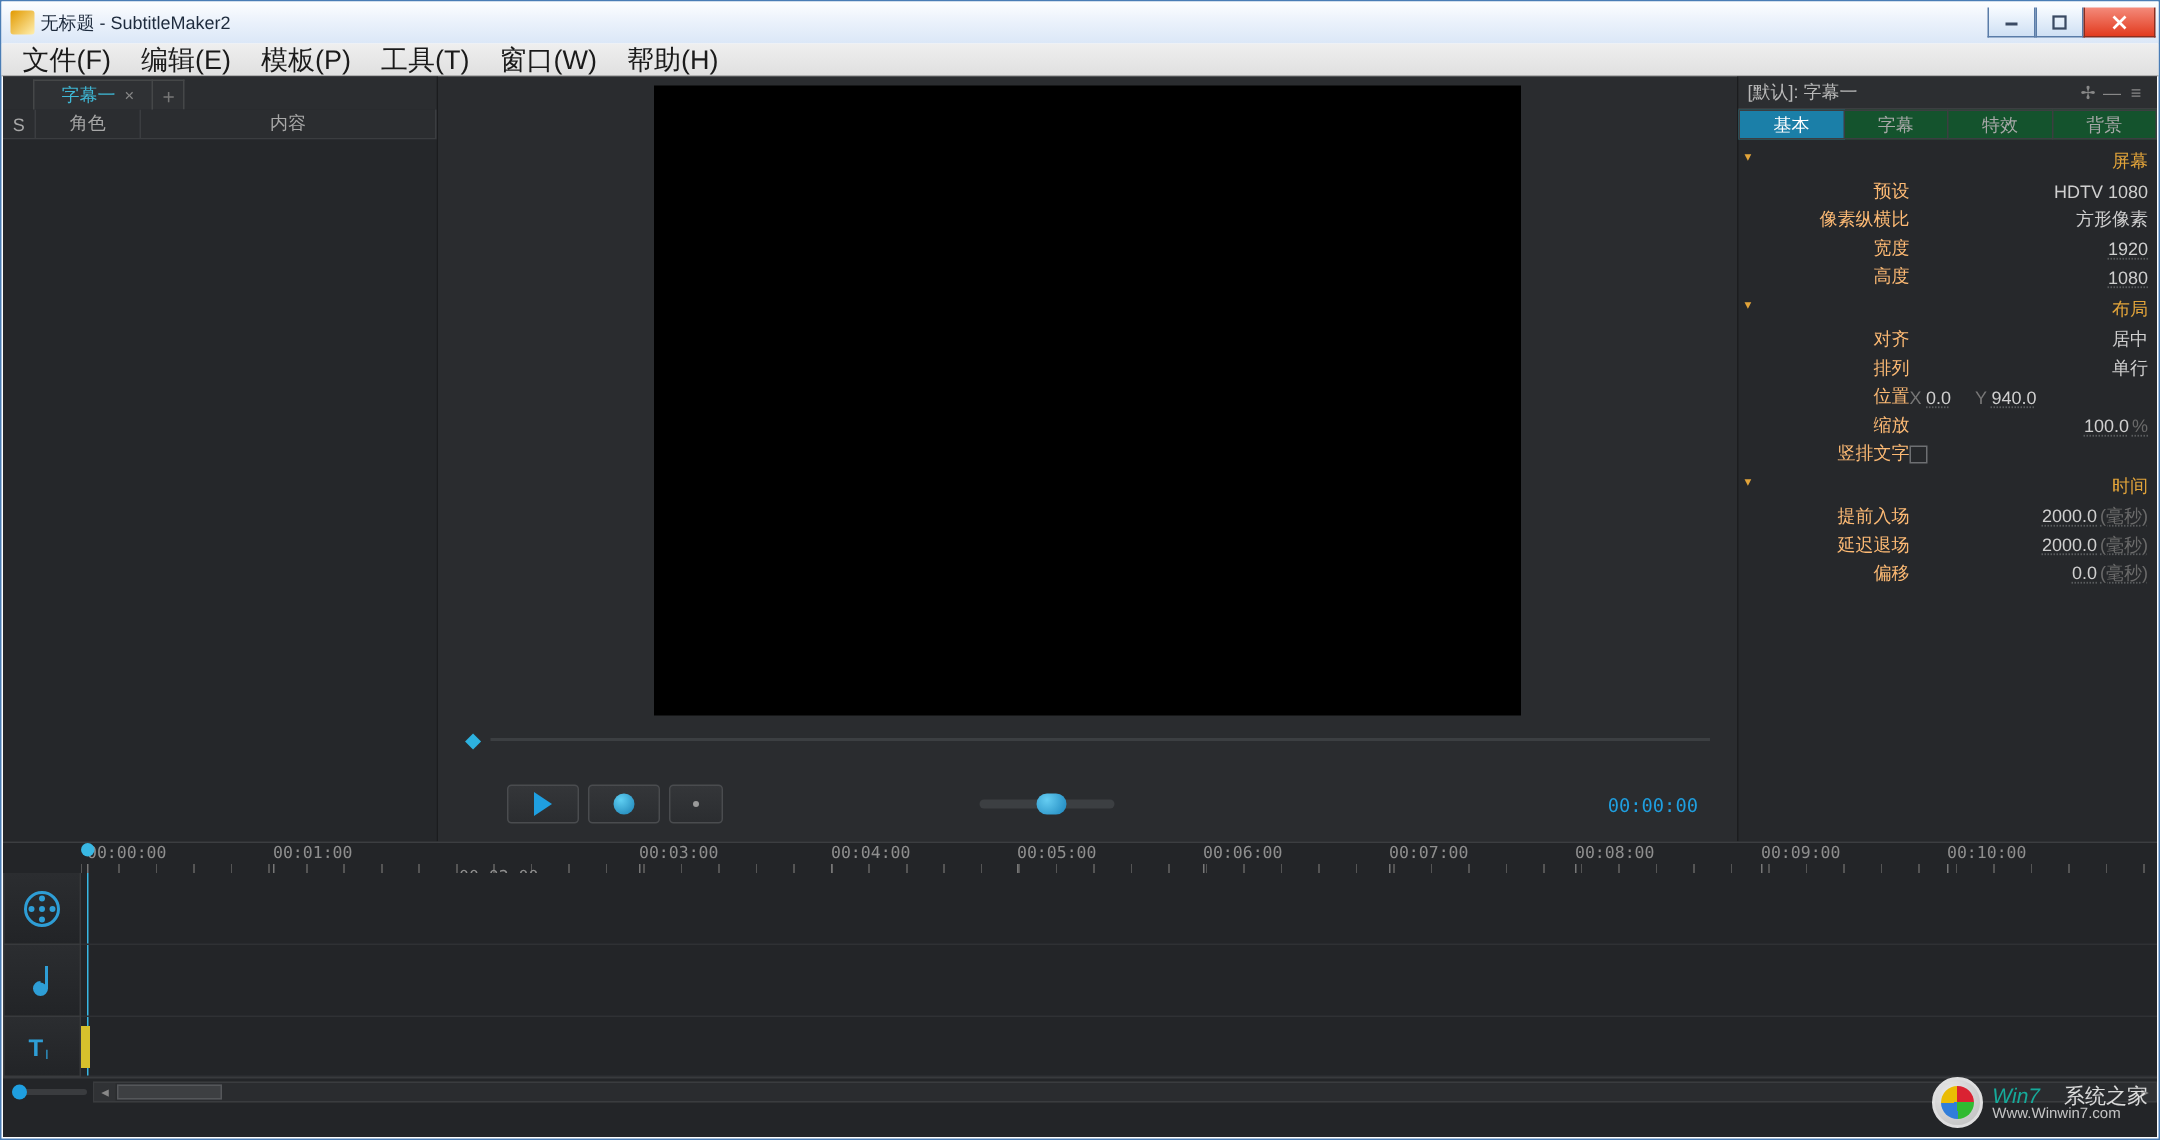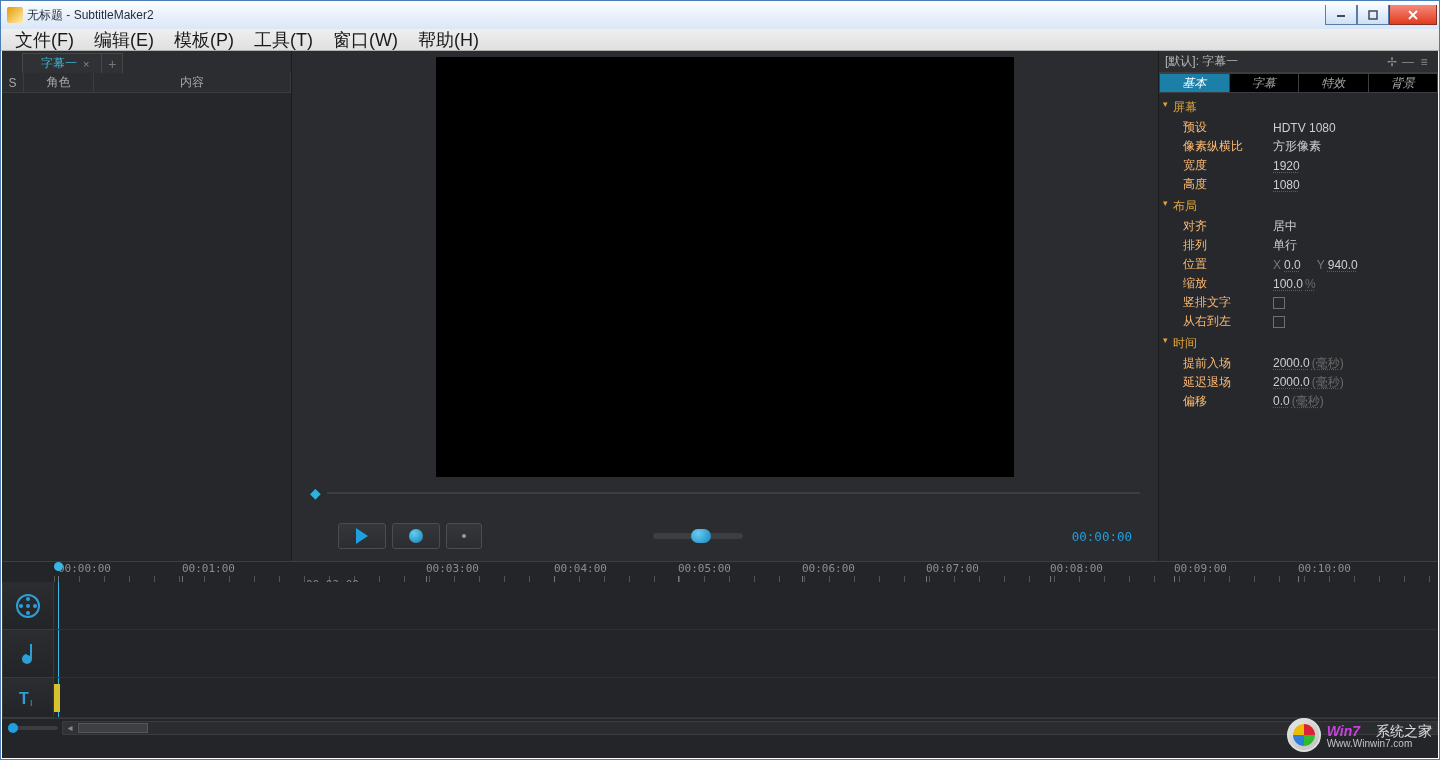--- a/index.html
+++ b/index.html
@@ -51,25 +51,25 @@
 .dot { width:4px; height:4px; background:#9a9a9a; border-radius:50%; }
 .vol { margin-left:auto; margin-right:auto; width:90px; height:6px; background:#3c3f42; border-radius:3px; position:relative; }
 .vol .knob { position:absolute; top:-4px; left:38px; width:20px; height:14px; background:radial-gradient(circle at 35% 30%, #65cdf2, #1b84bc); border-radius:8px; }
 .time-disp { margin-left:auto; color:#1f9fe0; font-size:12.5px; font-family:"Consolas", monospace; }
 
 
 .right-panel { width:280px; background:#26282b; border-left:1px solid #1b1c1e; display:flex; flex-direction:column; font-size:12px; color:#b8b8b8; }
 .rp-head { height:22px; background:#2c2e31; display:flex; align-items:center; padding:0 6px; border-bottom:1px solid #3c3e41; }
 .rp-head .lbl { flex:1; }
 .rp-head .ico { width:16px; text-align:center; color:#888; font-size:12px; }
-.rp-tabs { height:20px; display:flex; background:#000000;font-style:italic; }
+.rp-tabs { height:20px; display:flex; background:#14532d; }
 .rp-tab { flex:1; display:flex; align-items:center; justify-content:center; border:1px solid #3c3e41; border-left:none; font-size:12px; color:#a8a8a8; }
 .rp-tab:first-child{ border-left:1px solid #3c3e41; }
 .rp-tab.active { background:#1b7fa8; color:#fff; }
-.rp-body { flex:1; overflow:hidden; padding:2px 6px 0 6px; }
+.rp-body { flex:1; overflow:hidden; padding:2px 6px 0 6px;text-align:right; }
 .sect { color:#e2a43a; font-size:12px; padding:4px 0 2px 8px; position:relative; }
 .sect::before { content:"▾"; position:absolute; left:-2px; font-size:9px; color:#e2a43a; }
 .prop { display:flex; align-items:center; height:19px; padding-left:18px; }
 .prop .pn { width:90px; color:#fdba74; }
 .prop .pv { flex:1; color:#cfcfcf; }
 .prop .pv.u { text-decoration:underline dotted #5a5c5f; text-underline-offset:2px; }
 .prop .pv .unit { color:#6a6a6a; margin-left:2px; }
 .prop .xy { display:flex; gap:0; flex:1; }
 .prop .xy .k { color:#777; margin-right:3px; }
 .prop .xy .v { text-decoration:underline dotted #5a5c5f; text-underline-offset:2px; margin-right:16px; color:#cfcfcf;}
@@ -98,21 +98,21 @@
 .hscroll { flex:1; height:14px; margin-left:4px; background:#2a2c2f; border:1px solid #3a3c3f; display:flex; }
 .hscroll .arrow { width:14px; display:flex; align-items:center; justify-content:center; color:#888; font-size:10px; background:#303235; }
 .hscroll .thumb { width:70px; background:#3d3f42; border:1px solid #55575a; margin:1px; }
 .text-clip { position:absolute; left:0; top:6px; width:6px; height:28px; background:#d7c12c; }
 
 .watermark { position:absolute; right:6px; bottom:6px; display:flex; align-items:center; gap:6px; opacity:.9; }
 .watermark .logo { width:34px; height:34px; border-radius:50%; background:radial-gradient(circle at 35% 30%, #fff, #ccc); border:2px solid #f3f3f3; position:relative; overflow:hidden; }
 .watermark .logo::before { content:""; position:absolute; inset:4px; border-radius:50%;
   background:conic-gradient(#e23 0 90deg,#3c3 90deg 180deg,#38e 180deg 270deg,#fc0 270deg 360deg); }
 .watermark .txt { font-size:14px; }
-.watermark .w1 { color:#d946ef; font-weight:bold; font-style:italic; }
+.watermark .w1 { color:#14b8a6; font-weight:normal; font-style:italic; }
 .watermark .w2 { color:#eee;margin-left:16px; }
 .watermark .sub { font-size:10px; color:#d6d6d6; display:block; margin-top:-3px; }
 </style>
 </head>
 <body>
 
 <div class="window">
 
   <div class="titlebar">
     <div class="app-icon"></div>
@@ -236,24 +236,20 @@
               <span class="k">Y</span>
                 <span class="v">940.0</span>
             </span>
           </div>
           <div class="prop">
               <span class="pn">缩放</span>
               <span class="pv u"><span>100.0</span><span class="unit">%</span></span>
             </div>
           <div class="prop">
               <span class="pn">竖排文字</span>
-              <span class="chk"></span>
-            </div>
-          <div class="prop">
-              <span class="pn">从右到左</span>
               <span class="chk"></span>
             </div>
 
           <div class="sect">时间</div>
           <div class="prop">
               <span class="pn">提前入场</span>
               <span class="pv u"><span>2000.0</span><span class="unit">(毫秒)</span></span>
             </div>
           <div class="prop">
               <span class="pn">延迟退场</span>

